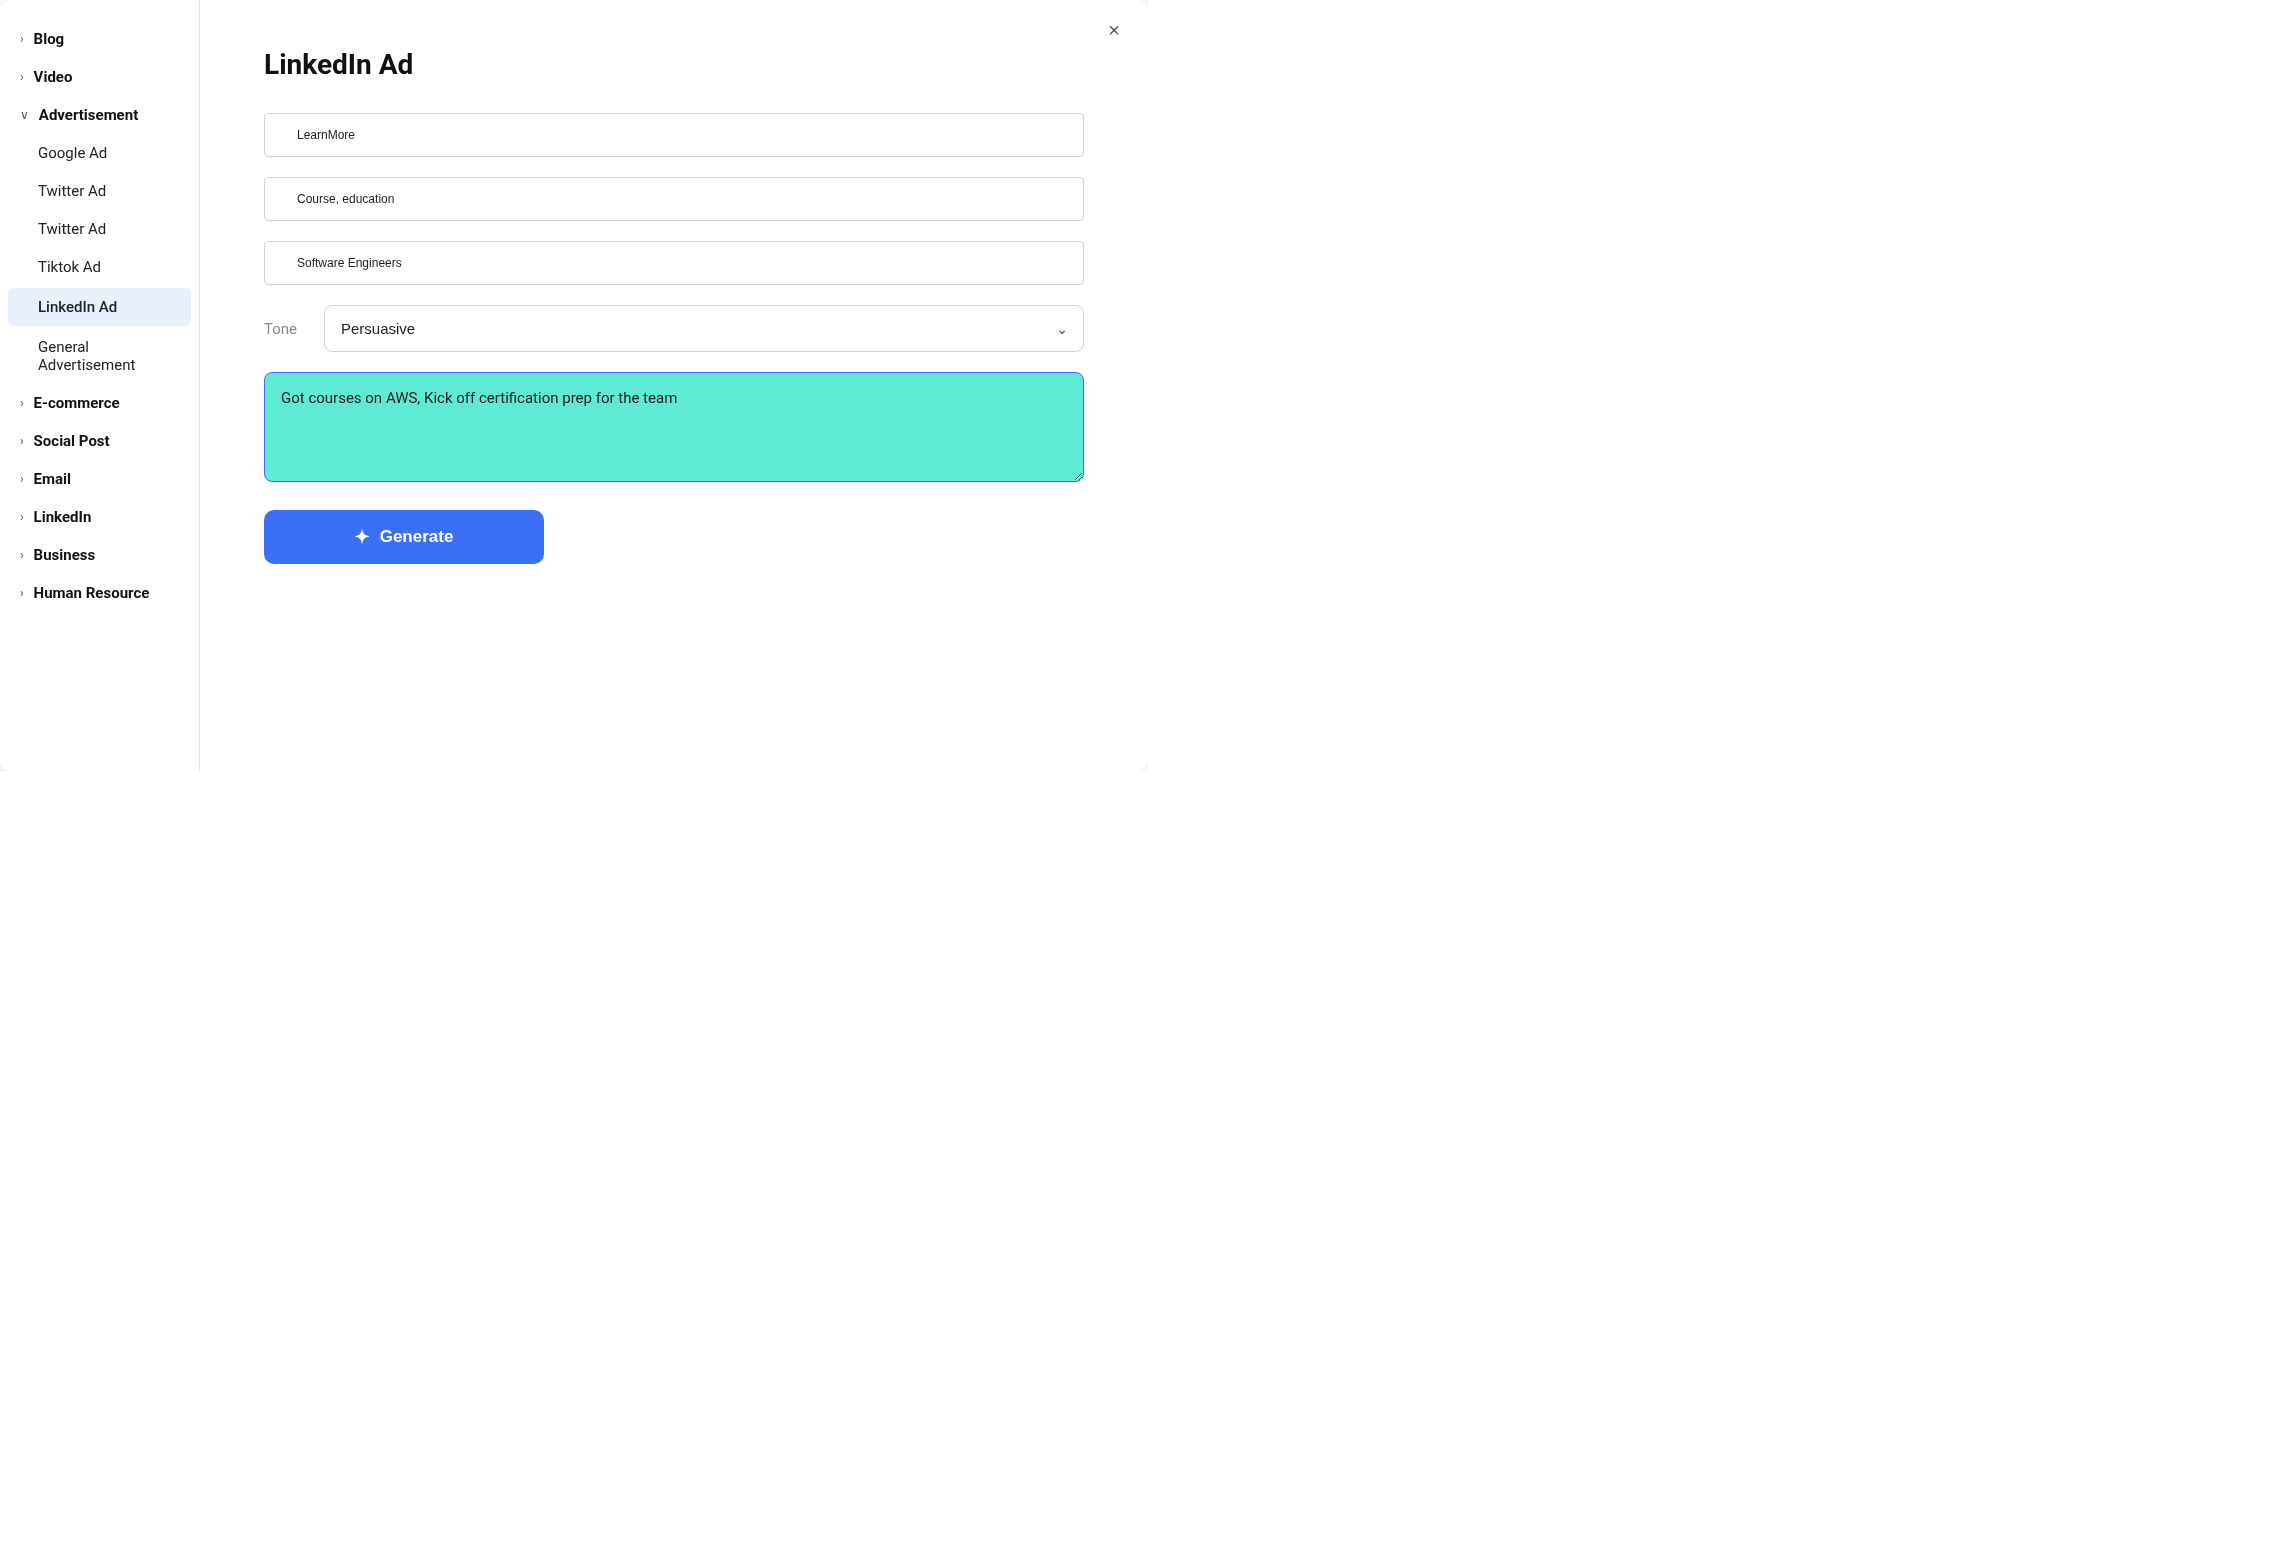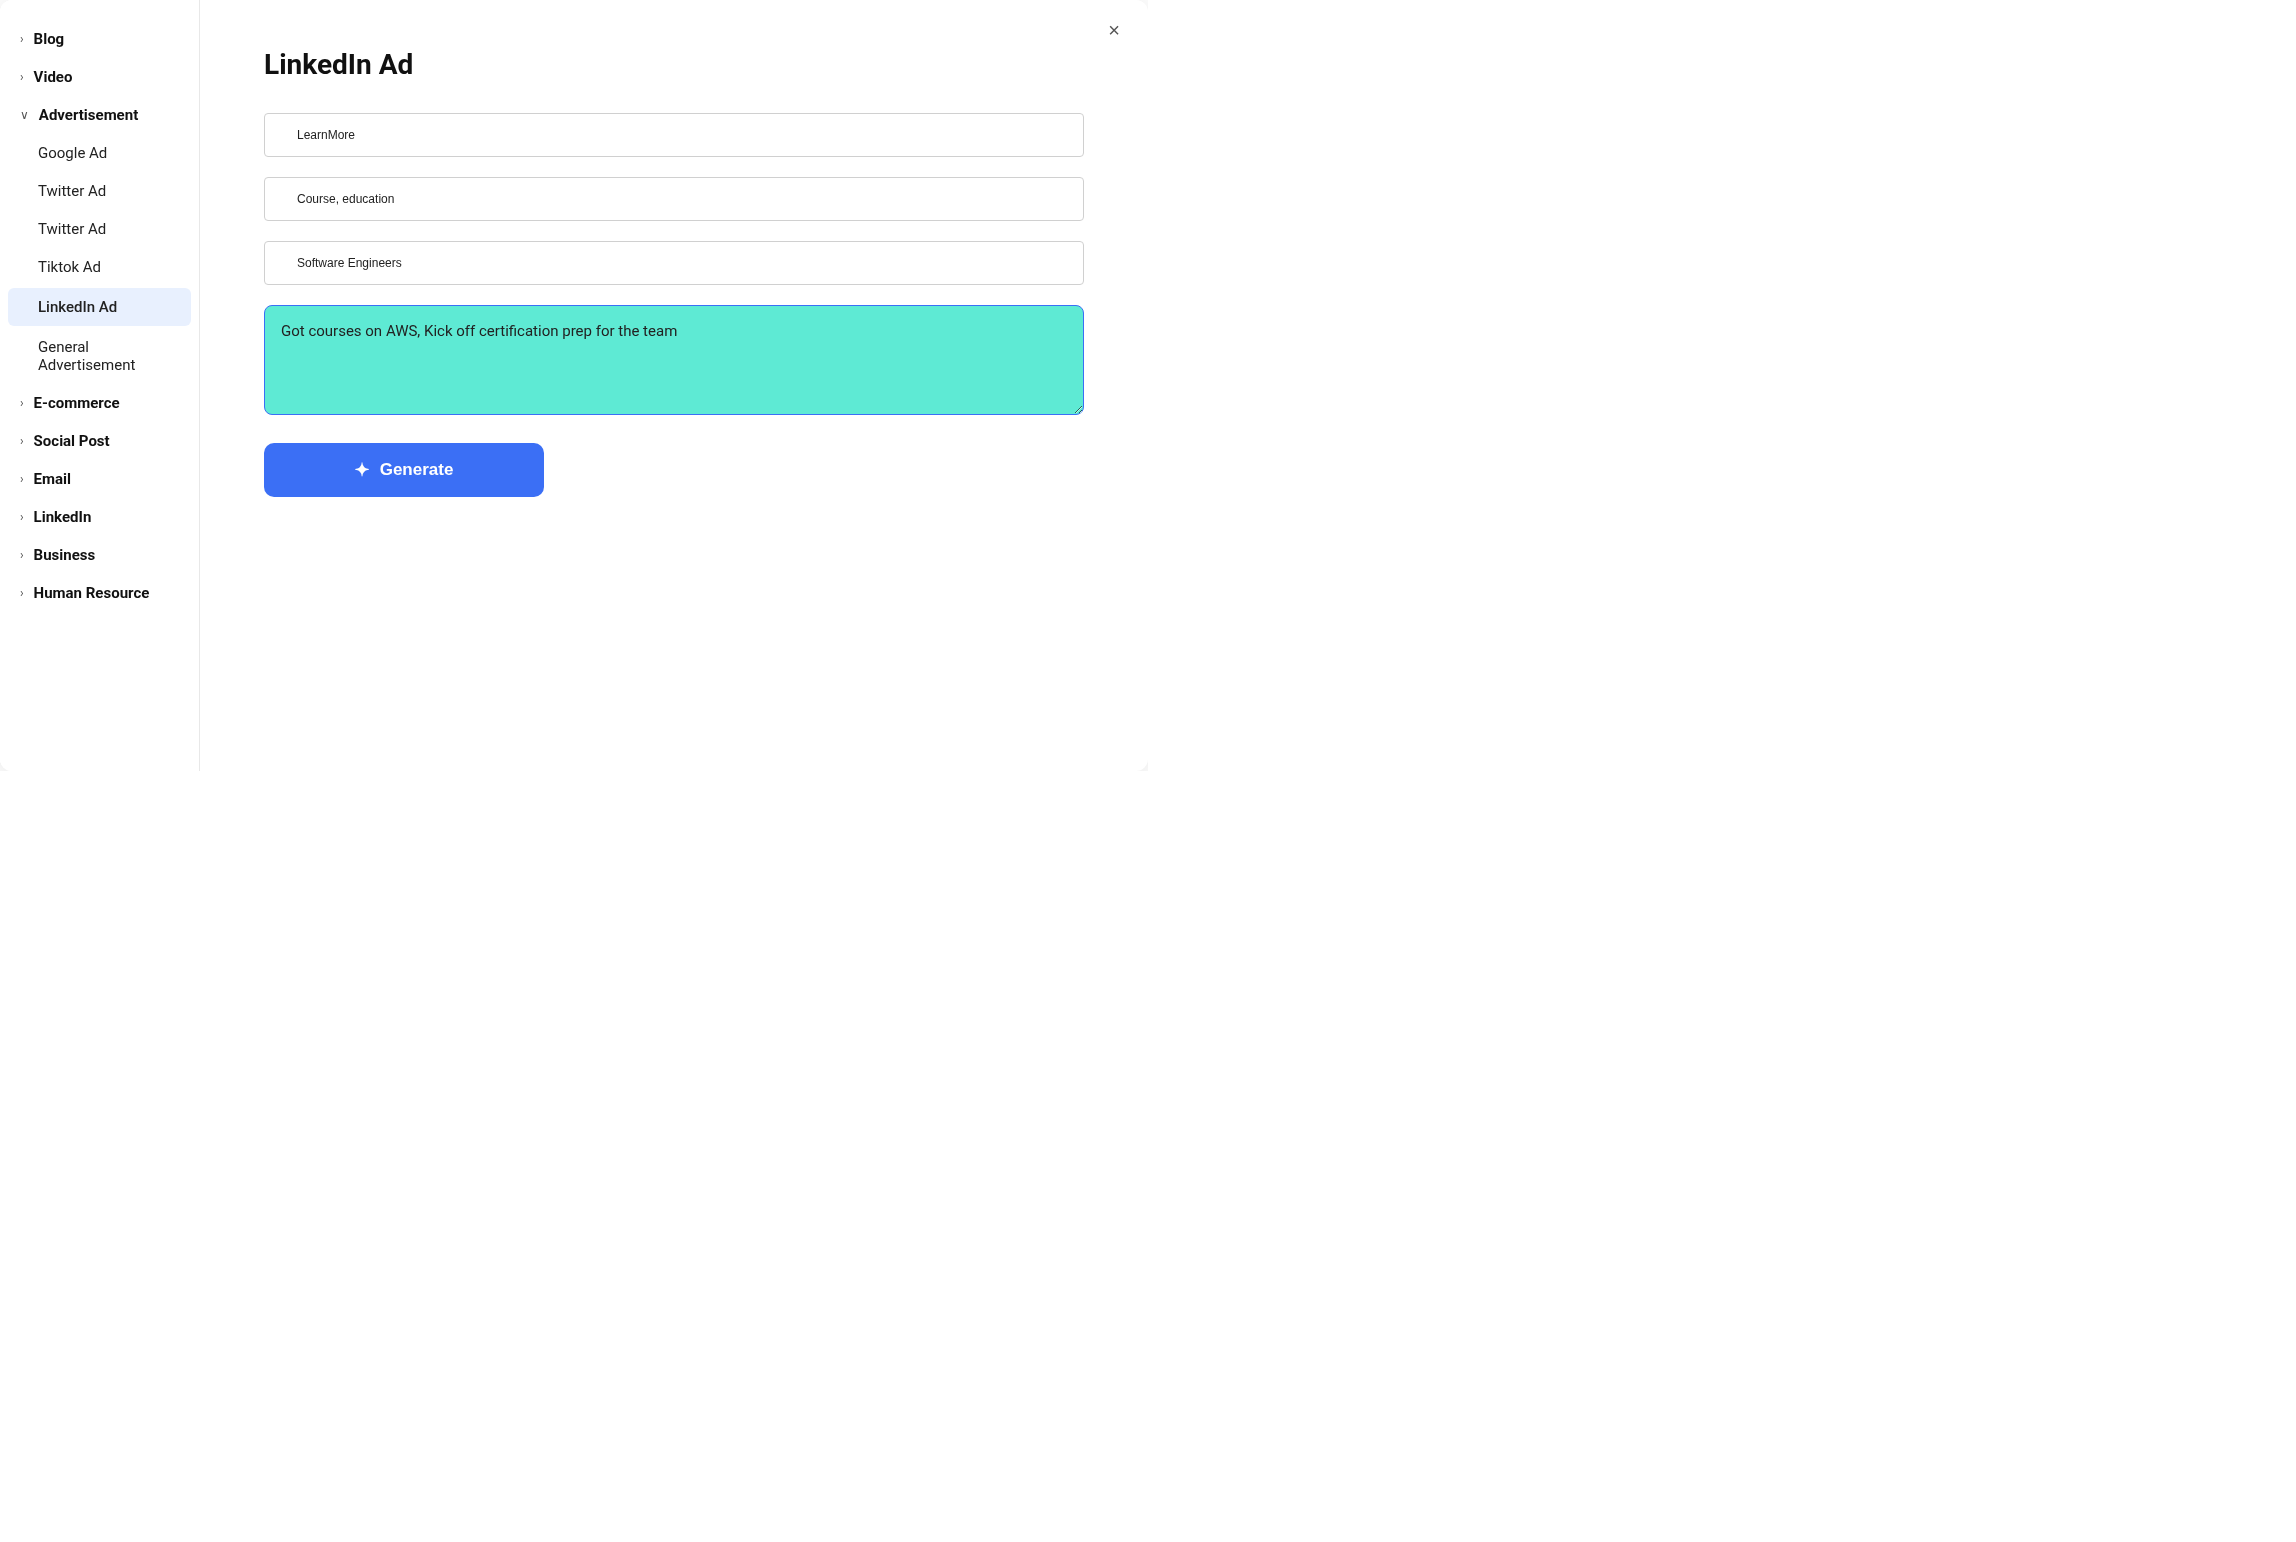--- a/index.html
+++ b/index.html
@@ -302,20 +302,33 @@
     </div>
 
     <div class="form-group">
       <input class="form-input" type="text" value="Course, education" style="">
     </div>
 
     <div class="form-group">
       <input class="form-input" type="text" value="Software Engineers" style="">
     </div>
 
+    <div class="tone-row form-group">
+      <span class="tone-label">Tone</span>
+      <div class="select-wrapper">
+        <select class="tone-select">
+          <option value="Persuasive" selected="">Persuasive</option>
+          <option value="Formal">Formal</option>
+          <option value="Casual">Casual</option>
+          <option value="Informative">Informative</option>
+          <option value="Inspirational">Inspirational</option>
+        </select>
+        <span class="select-chevron">⌄</span>
+      </div>
+    </div>
 
     <div class="form-group">
       <textarea class="textarea-input" style="">Got courses on AWS, Kick off certification prep for the team</textarea>
     </div>
 
     <button class="generate-btn">
       <span class="sparkle-icon">✦</span>
       <span>Generate</span>
     </button>
 

